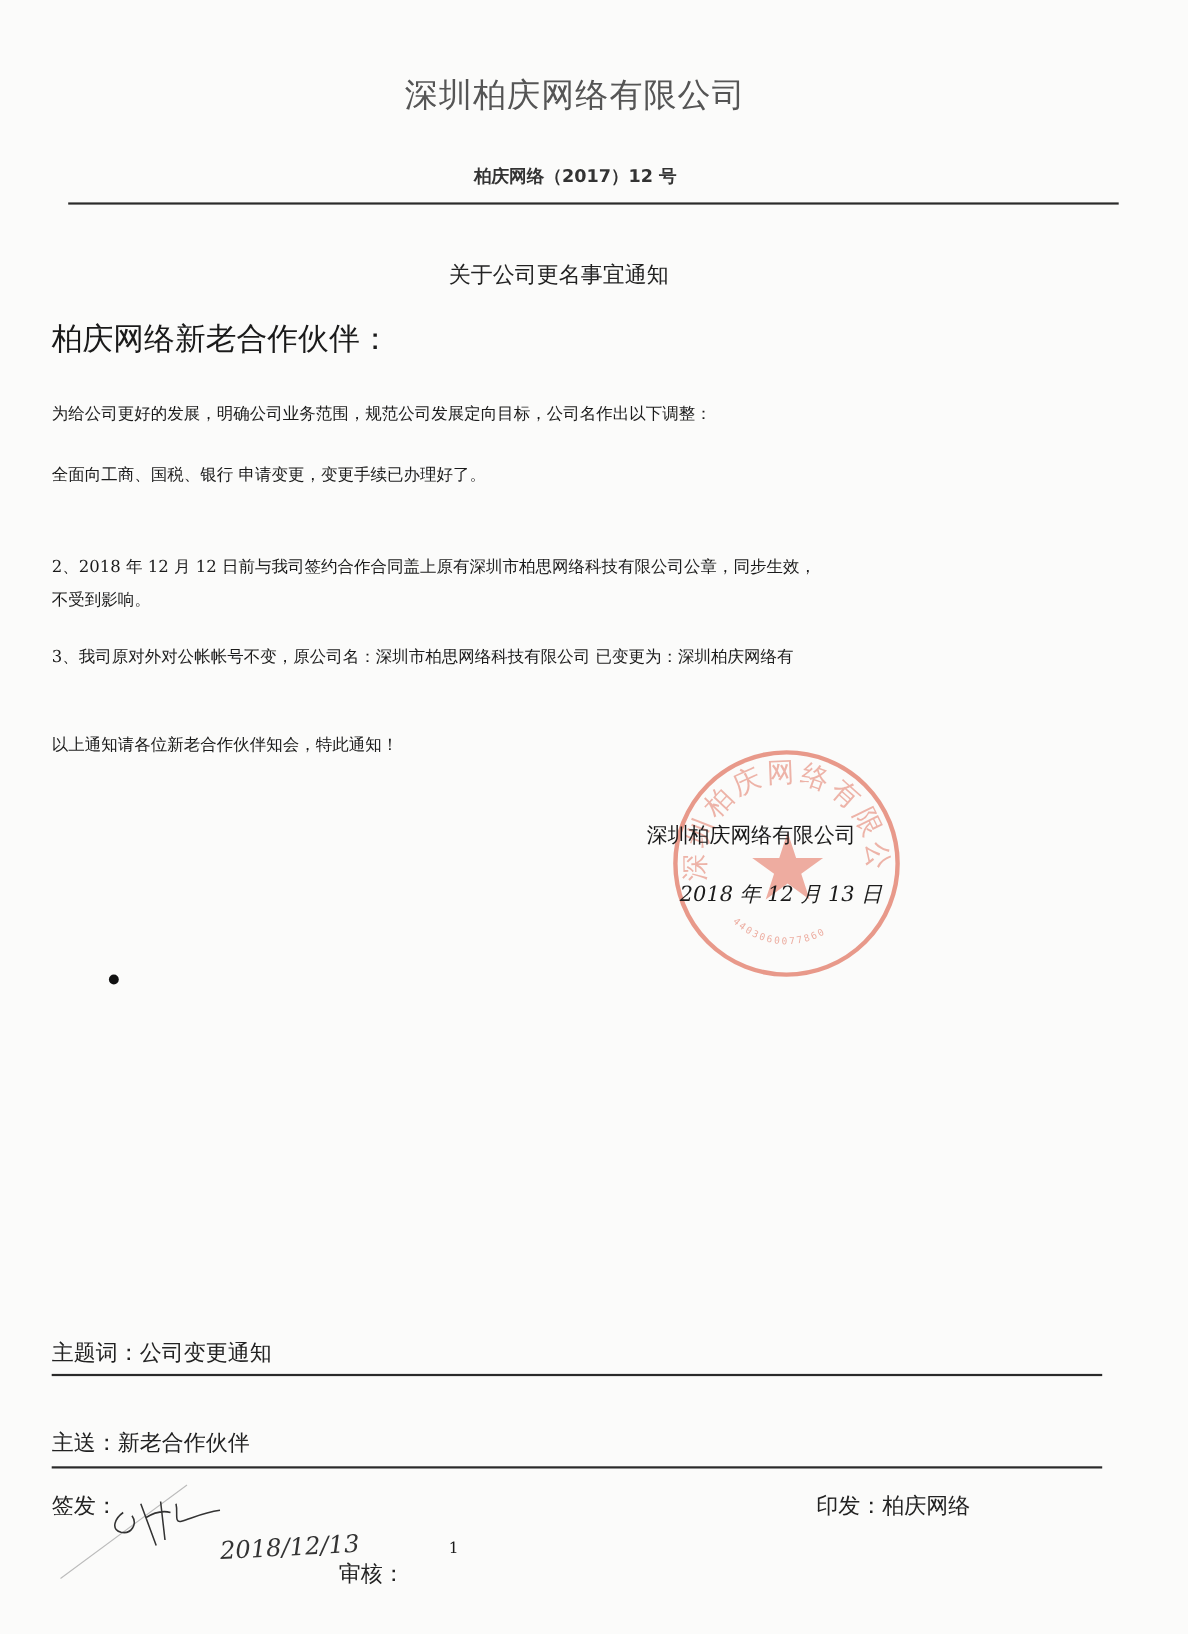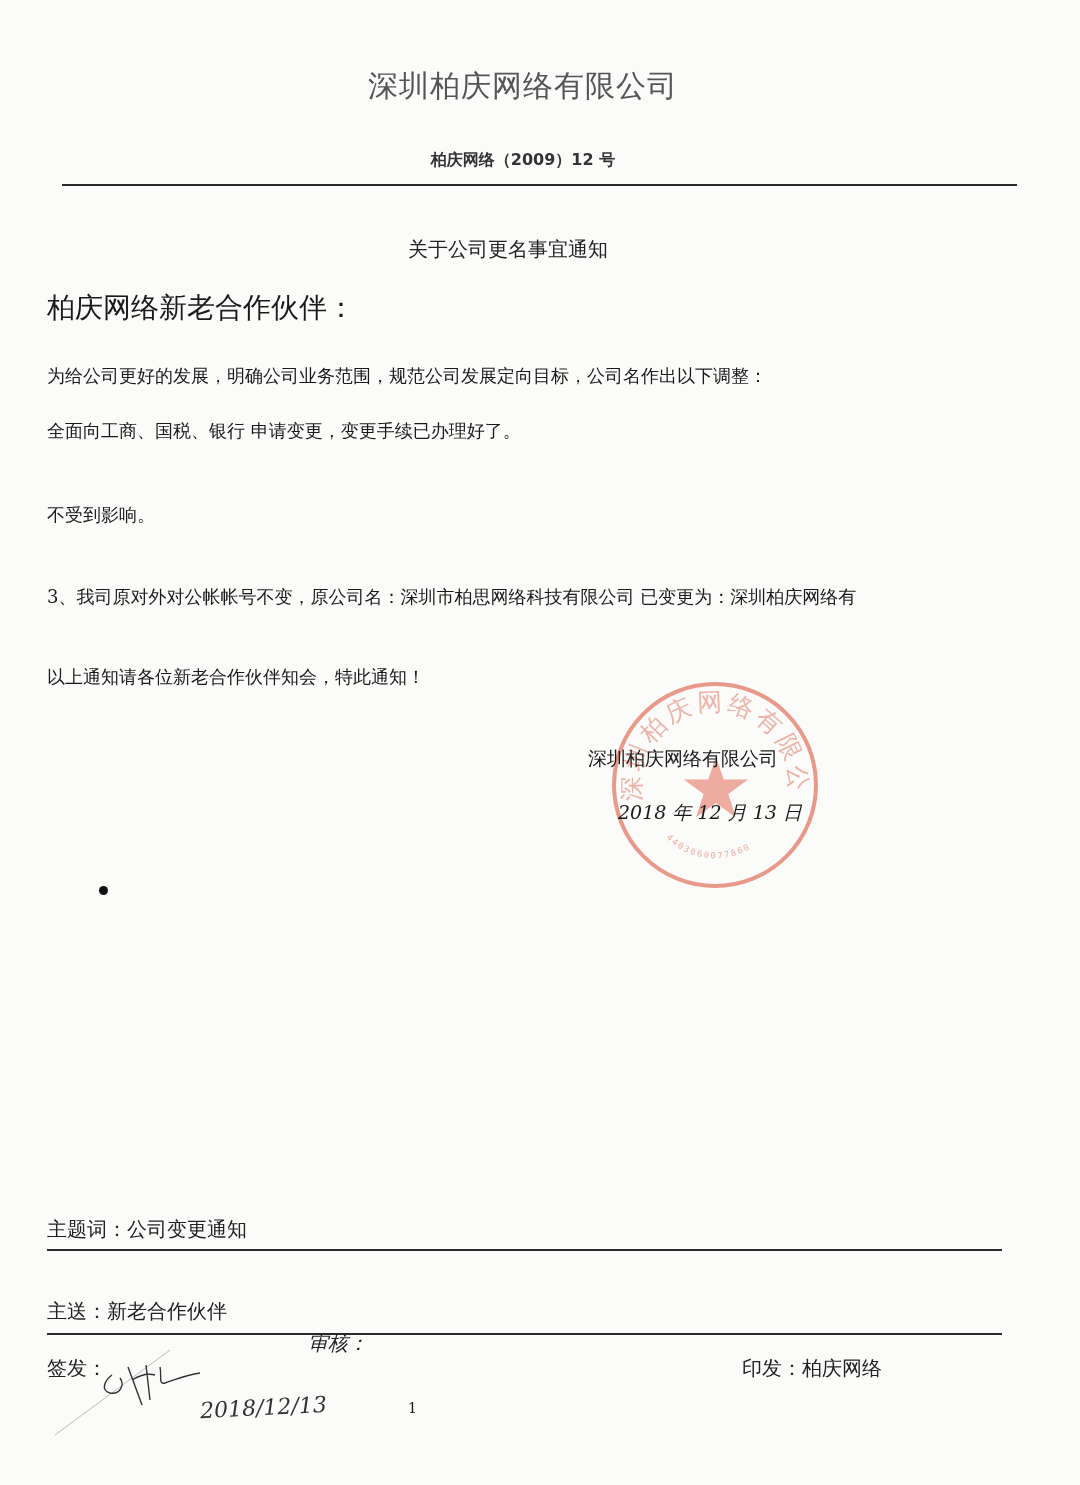--- a/index.html
+++ b/index.html
@@ -19,21 +19,21 @@
     left: 0; width: 1046px; top: 150px; text-align: center;
     font-family: "DejaVu Sans", "Liberation Sans", sans-serif;
     font-size: 16px; font-weight: bold; color: #333;
   }
   .rule { height: 2px; background: #2a2a2a; }
   .notice-title {
     left: 0; width: 1016px; top: 236px; text-align: center;
     font-size: 20px; color: #222;
   }
   .salutation { left: 47px; top: 289px; font-size: 28px; }
-  .para { left: 47px; width: 960px; font-size: 18px; line-height: 30px; }
+  .para { left: 47px; width: 960px; font-size: 15px; line-height: 30px; }
   .closing-org { left: 588px; top: 746px; font-size: 19px; }
   .closing-date { left: 618px; top: 800px; font-size: 19px; font-style: italic; }
   .stamp {
     left: 612px; top: 682px; width: 206px; height: 206px;
     border: 4px solid rgba(226,120,100,0.75); border-radius: 50%;
     box-sizing: border-box;
   }
   .stamp-star {
     position: absolute; left: 58px; top: 60px; width: 84px; height: 84px;
     color: rgba(230,120,100,0.6); font-size: 84px; line-height: 84px; text-align: center;
@@ -43,32 +43,33 @@
   }
   .dot { left: 99px; top: 886px; width: 9px; height: 9px; background: #111; border-radius: 50%; }
   .footer-label { font-family: "DejaVu Sans", "Liberation Sans", sans-serif; font-size: 20px; color: #222; }
   .page-num { left: 408px; top: 1400px; font-size: 14px; }
   .signature { left: 50px; top: 1345px; }
 </style>
 </head>
 <body>
 
 <div class="abs org-title">深圳柏庆网络有限公司</div>
-<div class="abs doc-number">柏庆网络（2009）12 号</div>
+<div class="abs doc-number">柏庆网络（2017）12 号</div>
 <div class="abs rule" style="left:62px; top:184px; width:955px;"></div>
 
 <div class="abs notice-title">关于公司更名事宜通知</div>
 <div class="abs salutation">柏庆网络新老合作伙伴：</div>
 
 <div class="abs para" style="top:361px;">为给公司更好的发展，明确公司业务范围，规范公司发展定向目标，公司名作出以下调整：</div>
 
 <div class="abs para" style="top:416px;">
   <div>全面向工商、国税、银行 申请变更，变更手续已办理好了。</div>
 </div>
 <div class="abs para" style="top:500px;">
+  <div>2、2018 年 12 月 12 日前与我司签约合作合同盖上原有深圳市柏思网络科技有限公司公章，同步生效，</div>
   <div>不受到影响。</div>
 </div>
 <div class="abs para" style="top:582px;">
   <div>3、我司原对外对公帐帐号不变，原公司名：深圳市柏思网络科技有限公司 已变更为：深圳柏庆网络有</div>
 </div>
 
 <div class="abs para" style="top:662px;">以上通知请各位新老合作伙伴知会，特此通知！</div>
 
 <div class="abs stamp">
   <svg class="stamp-ring-text" viewBox="0 0 206 206">
@@ -95,21 +96,21 @@
   <span>主题词：</span><span>公司变更通知</span>
 </div>
 <div class="abs rule" style="left:47px; top:1249px; width:955px;"></div>
 
 <div class="abs footer-label" style="left:47px; top:1298px;">
   <span>主送：</span><span>新老合作伙伴</span>
 </div>
 <div class="abs rule" style="left:47px; top:1333px; width:955px;"></div>
 
 <div class="abs footer-label" style="left:47px; top:1355px;">签发：</div>
-<div class="abs footer-label" style="left:308px; top:1330px;font-style:italic;">审核：</div>
+<div class="abs footer-label" style="left:308px; top:1417px;">审核：</div>
 <div class="abs footer-label" style="left:742px; top:1355px;text-align:right;">
   <span>印发：</span><span>柏庆网络</span>
 </div>
 
 <svg class="abs signature" width="260" height="100" viewBox="0 0 260 100">
   <path d="M5 90 L 120 5" stroke="#bbb" stroke-width="1" fill="none"></path>
   <path d="M62 30 C 55 35, 50 45, 60 48 C 70 50, 75 40, 70 33" stroke="#333" stroke-width="1.4" fill="none"></path>
   <path d="M78 22 L 92 60 M 82 35 C 90 30, 98 28, 105 30 M 96 20 L 100 55" stroke="#333" stroke-width="1.4" fill="none"></path>
   <path d="M110 22 C 112 30, 108 40, 115 38 C 125 35, 135 30, 150 28" stroke="#333" stroke-width="1.4" fill="none"></path>
 </svg>

